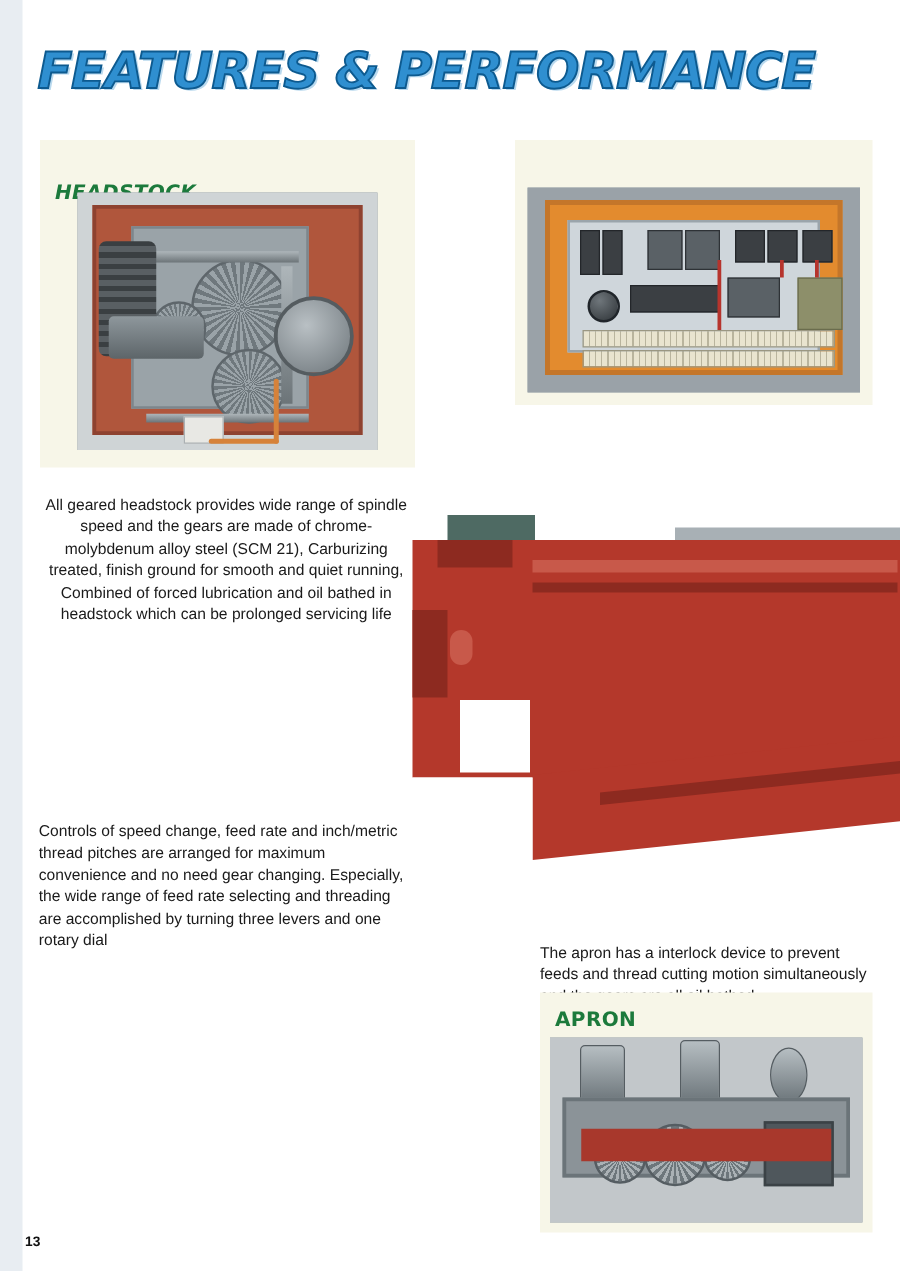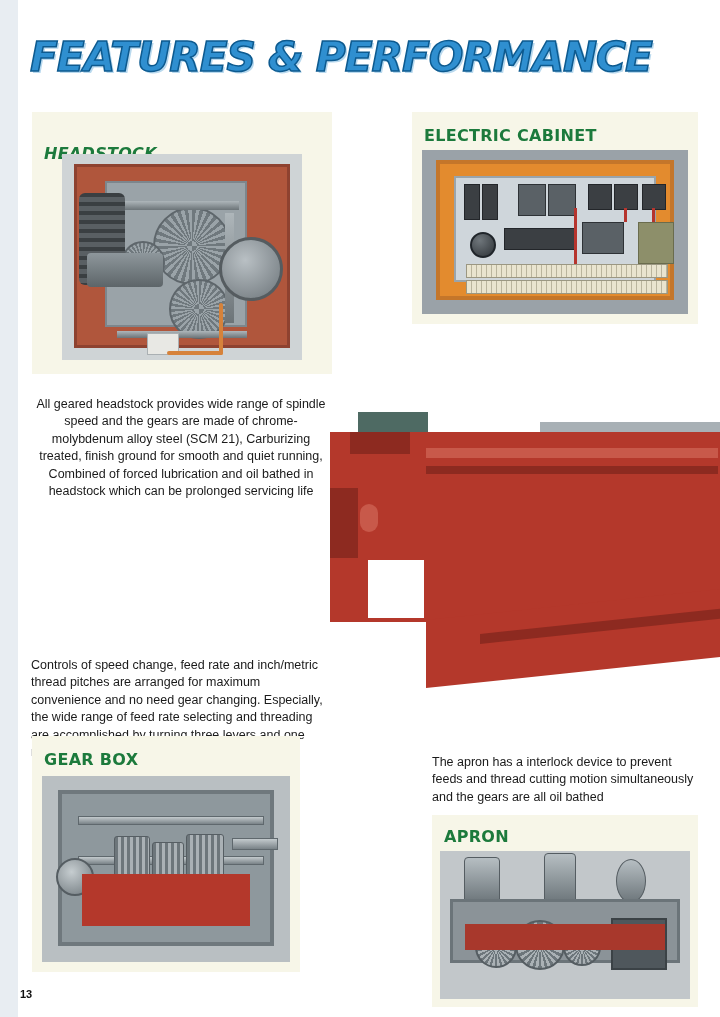--- a/index.html
+++ b/index.html
@@ -262,21 +262,20 @@
         <div class="hs-pulley"></div>
         <div class="hs-spindle"></div>
         <div class="hs-chuck"></div>
       </div>
     </div>
   </div>
 
   <p class="para" style="left:31px; top:383px; width:300px;text-align:center;">All geared headstock provides wide range of spindle speed and the gears are made of chrome-molybdenum alloy steel (SCM 21), Carburizing treated, finish ground for smooth and quiet running, Combined of forced lubrication and oil bathed in headstock which can be prolonged servicing life</p>
 
   <div class="panel" style="left:412px; top:112px; width:286px; height:212px;">
-    <div class="panel-title" style="position:absolute; left:12px; top:14px;">ELECTRIC CABINET</div>
 
     <div class="photo" style="left:10px; top:38px; width:266px; height:164px;">
       <div class="ec-bg"></div>
       <div class="ec-frame">
         <div class="ec-back">
           <div class="ec-blk" style="left:8px; top:6px; width:14px; height:34px;"></div>
           <div class="ec-blk" style="left:26px; top:6px; width:14px; height:34px;"></div>
           <div class="ec-relay" style="left:62px; top:6px; width:26px; height:30px;"></div>
           <div class="ec-relay" style="left:92px; top:6px; width:26px; height:30px;"></div>
           <div class="ec-blk" style="left:132px; top:6px; width:22px; height:24px;"></div>
@@ -308,42 +307,24 @@
     <div class="bed-light" style="left:96px; top:40px; width:292px; height:10px;"></div>
     <div class="bed-dark" style="left:96px; top:58px; width:292px; height:8px;"></div>
     <div class="bed-main" style="left:96px; top:212px; width:294px; height:68px; transform:skewY(-6deg); transform-origin:left top;"></div>
     <div class="bed-dark" style="left:150px; top:226px; width:240px; height:10px; transform:skewY(-6deg); transform-origin:left top;"></div>
     <div class="bed-hole" style="left:0px; top:214px; width:96px; height:86px;"></div>
     <div class="bed-light" style="left:30px; top:96px; width:18px; height:28px; border-radius:9px;"></div>
   </div>
 
   <p class="para" style="left:31px; top:644px; width:300px;">Controls of speed change, feed rate and inch/metric thread pitches are arranged for maximum convenience and no need gear changing. Especially, the wide range of feed rate selecting and threading are accomplished by turning three levers and one rotary dial</p>
 
-  <div class="panel" style="left:32px; top:736px; width:268px; height:236px;">
-    <div class="panel-title" style="position:absolute; left:12px; top:14px;">GEAR BOX</div>
-
-    <div class="photo" style="left:10px; top:40px; width:248px; height:186px;">
-      <div class="gb-bg"></div>
-      <div class="gb-case">
-        <div class="gb-shaft" style="left:16px; top:22px; width:184px; height:7px;"></div>
-        <div class="gb-shaft" style="left:16px; top:62px; width:184px; height:7px;"></div>
-        <div class="gb-gear" style="left:52px; top:42px; width:34px; height:40px;"></div>
-        <div class="gb-gear" style="left:90px; top:48px; width=30px; width:30px; height:34px;"></div>
-        <div class="gb-gear" style="left:124px; top:40px; width:36px; height:44px;"></div>
-        <div class="gb-gear" style="left:68px; top:86px; width:48px; height:26px;"></div>
-        <div class="gb-hub" style="left:-6px; top:64px; width:34px; height:34px;"></div>
-        <div class="gb-shaft" style="left:170px; top:44px; width:44px; height:10px;"></div>
-        <div class="gb-red"></div>
-      </div>
-    </div>
-  </div>
 
   <p class="para" style="left:432px; top:741px; width:266px;">The apron has a interlock device to prevent feeds and thread cutting motion simultaneously and the gears are all oil bathed</p>
 
-  <div class="panel" style="left:432px; top:815px; width:266px; height:192px;">
+  <div class="panel" style="left:432px; top:794px; width:266px; height:192px;">
     <div class="panel-title" style="position:absolute; left:12px; top:12px;">APRON</div>
 
     <div class="photo" style="left:8px; top:36px; width:250px; height:148px;">
       <div class="ap-bg"></div>
       <div class="ap-knob" style="left:24px; top:6px; width:34px; height:44px;"></div>
       <div class="ap-knob" style="left:104px; top:2px; width:30px; height:48px;"></div>
       <div class="ap-knob" style="left:176px; top:8px; width:28px; height:42px; border-radius:50%;"></div>
       <div class="ap-body">
         <div class="ap-gear" style="left:22px; top:24px; width:38px; height:38px;"></div>
         <div class="ap-gear" style="left:62px; top:18px; width:46px; height:46px;"></div>

